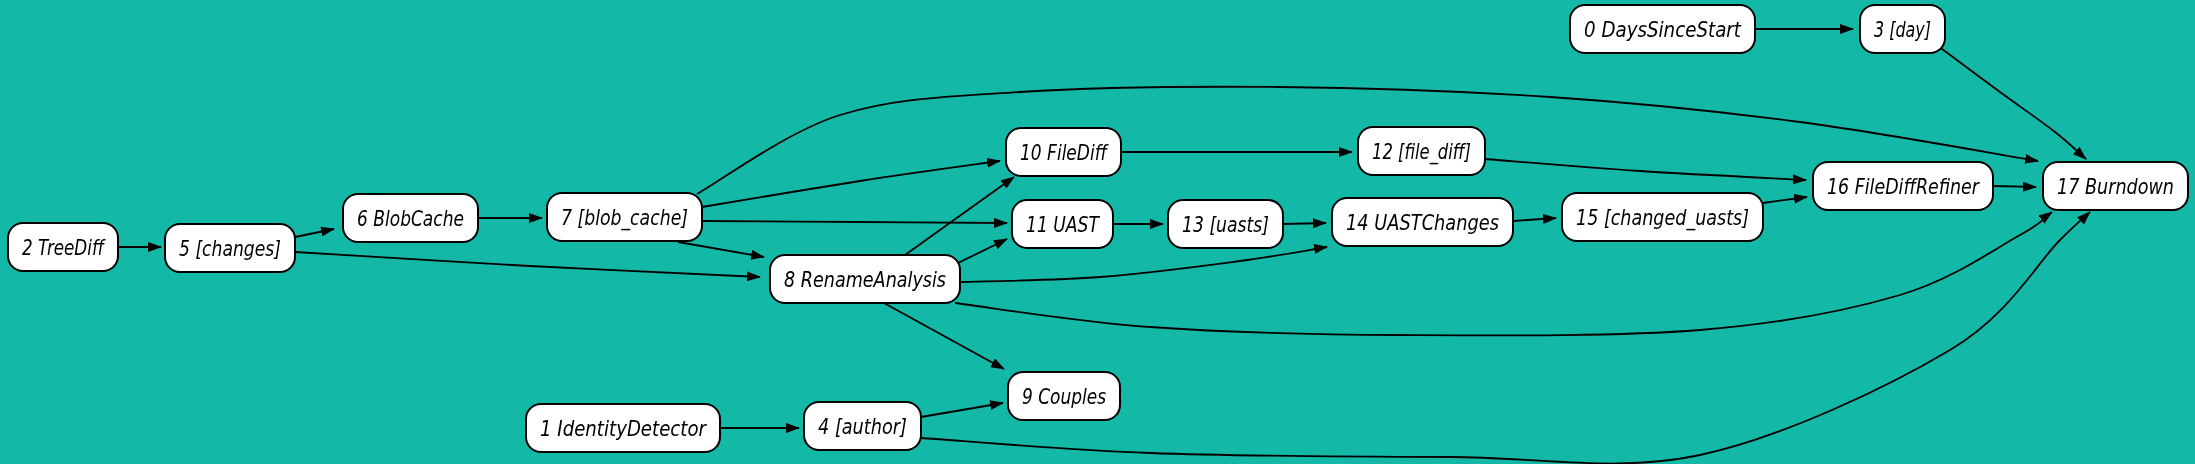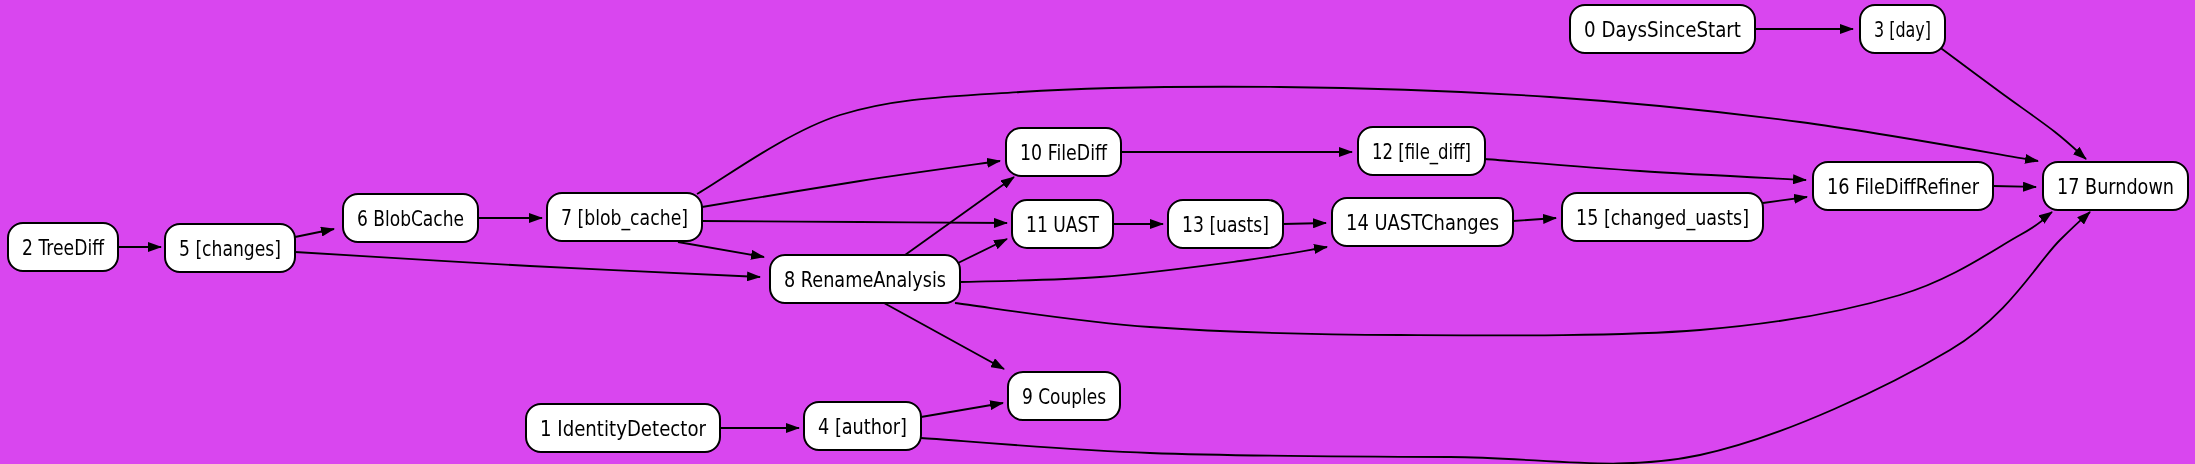--- a/index.html
+++ b/index.html
@@ -2,21 +2,22 @@
 <html><head>
 <meta charset="utf-8">
 <style>
   html, body {
     margin: 0;
     padding: 0;
     background: #ffffff;
   }
   .canvas {
     width: 100%;
-    background: #d946ef;
+    background: #14b8a6;
+    font-style: italic;
   }
   svg {
     display: block;
     width: 100%;
     height: auto;
     font-family: "DejaVu Sans", "Liberation Sans", sans-serif;
   }
   .node-box {
     fill: #ffffff;
     stroke: #000000;

